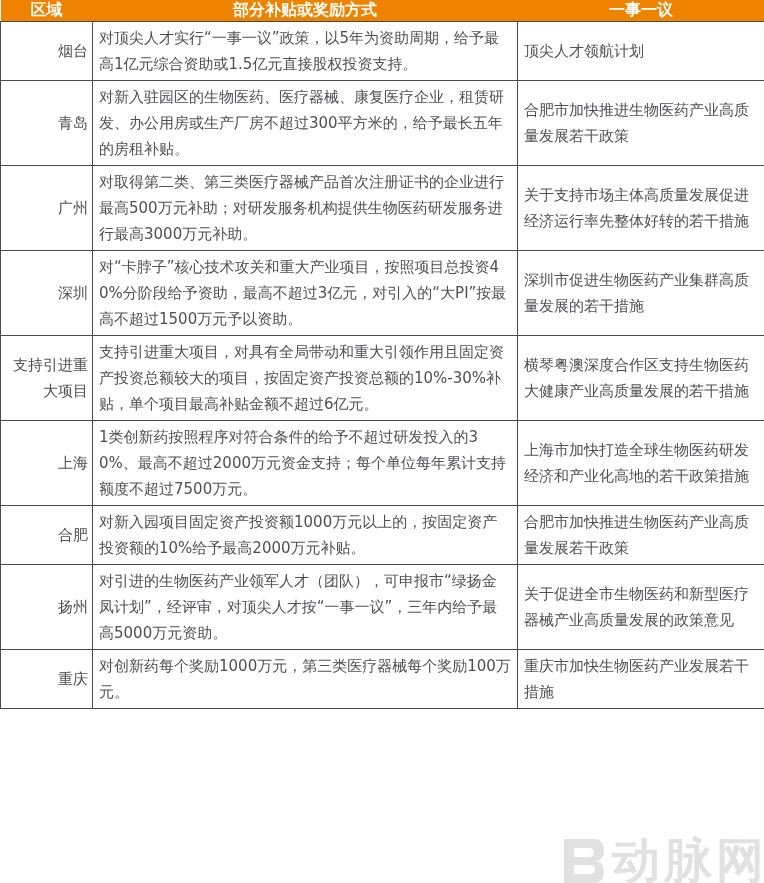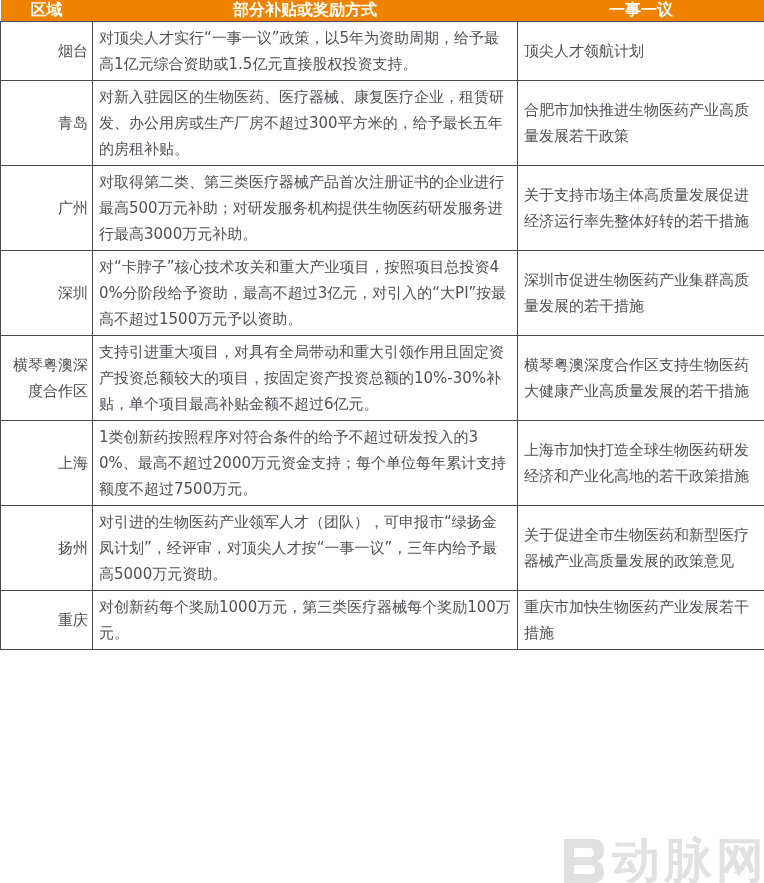--- a/index.html
+++ b/index.html
@@ -110,32 +110,37 @@
     <td class="source">关于支持市场主体高质量发展促进经济运行率先整体好转的若干措施</td>
   </tr>
 
   <tr>
     <td class="region">深圳</td>
     <td class="subsidy">对“卡脖子”核心技术攻关和重大产业项目，按照项目总投资40%分阶段给予资助，最高不超过3亿元，对引入的“大PI”按最高不超过1500万元予以资助。</td>
     <td class="source">深圳市促进生物医药产业集群高质量发展的若干措施</td>
   </tr>
 
   <tr>
-    <td class="region">横琴粤澳深度合作区</td>
+    <td class="region">支持引进重大项目</td>
     <td class="subsidy">支持引进重大项目，对具有全局带动和重大引领作用且固定资产投资总额较大的项目，按固定资产投资总额的10%-30%补贴，单个项目最高补贴金额不超过6亿元。</td>
     <td class="source">横琴粤澳深度合作区支持生物医药大健康产业高质量发展的若干措施</td>
   </tr>
 
   <tr>
     <td class="region">上海</td>
     <td class="subsidy">1类创新药按照程序对符合条件的给予不超过研发投入的30%、最高不超过2000万元资金支持；每个单位每年累计支持额度不超过7500万元。</td>
     <td class="source">上海市加快打造全球生物医药研发经济和产业化高地的若干政策措施</td>
   </tr>
 
 
+  <tr>
+    <td class="region">合肥</td>
+    <td class="subsidy">对新入园项目固定资产投资额1000万元以上的，按固定资产投资额的10%给予最高2000万元补贴。</td>
+    <td class="source">合肥市加快推进生物医药产业高质量发展若干政策</td>
+  </tr>
 
 
   <tr>
     <td class="region">扬州</td>
     <td class="subsidy">对引进的生物医药产业领军人才（团队），可申报市“绿扬金凤计划”，经评审，对顶尖人才按“一事一议”，三年内给予最高5000万元资助。</td>
     <td class="source">关于促进全市生物医药和新型医疗器械产业高质量发展的政策意见</td>
   </tr>
 
 
   <tr>

